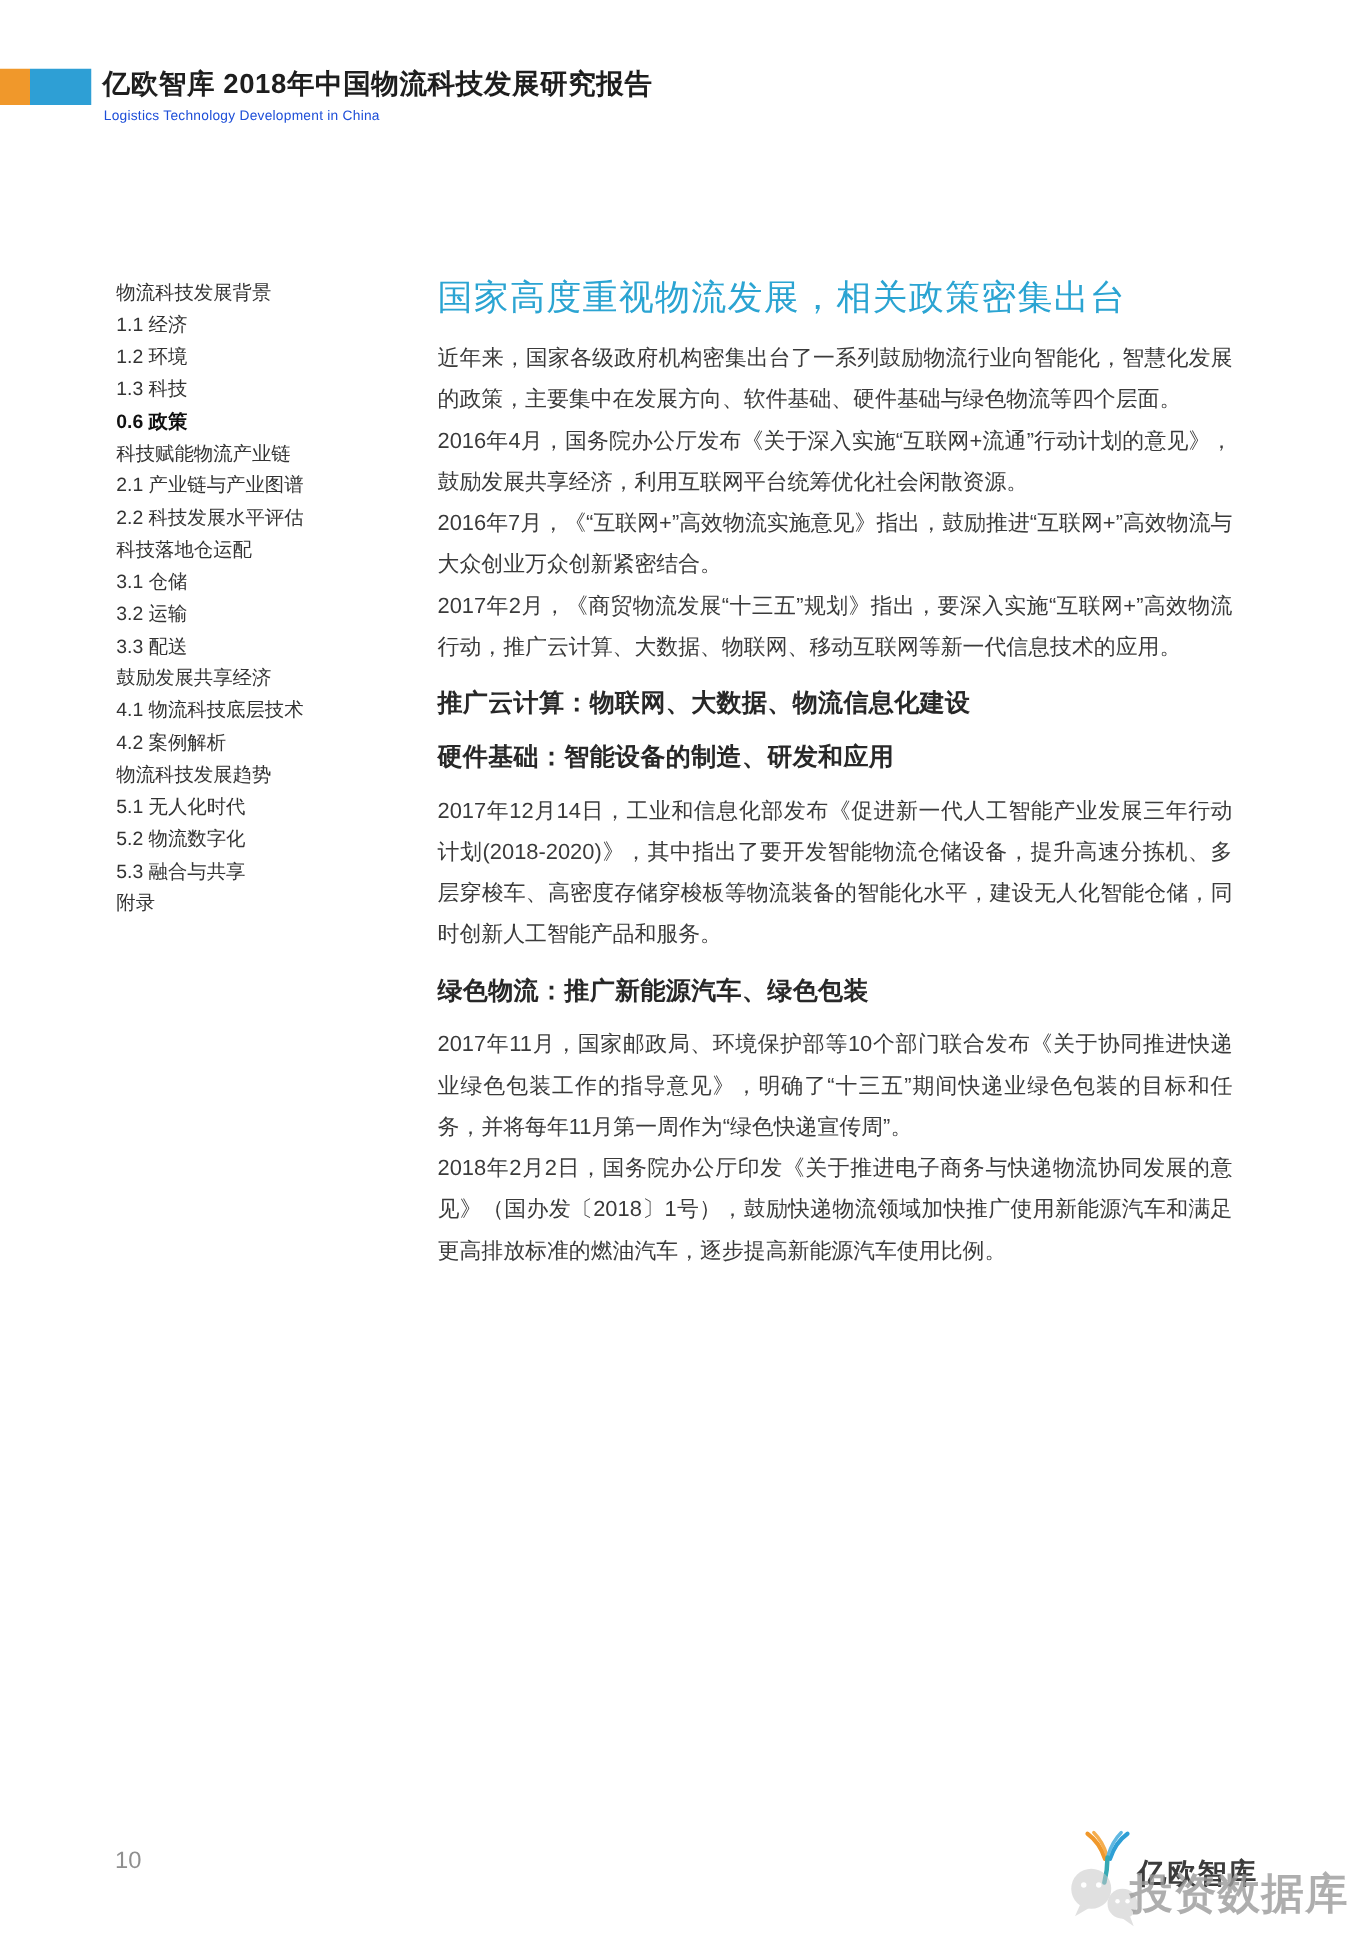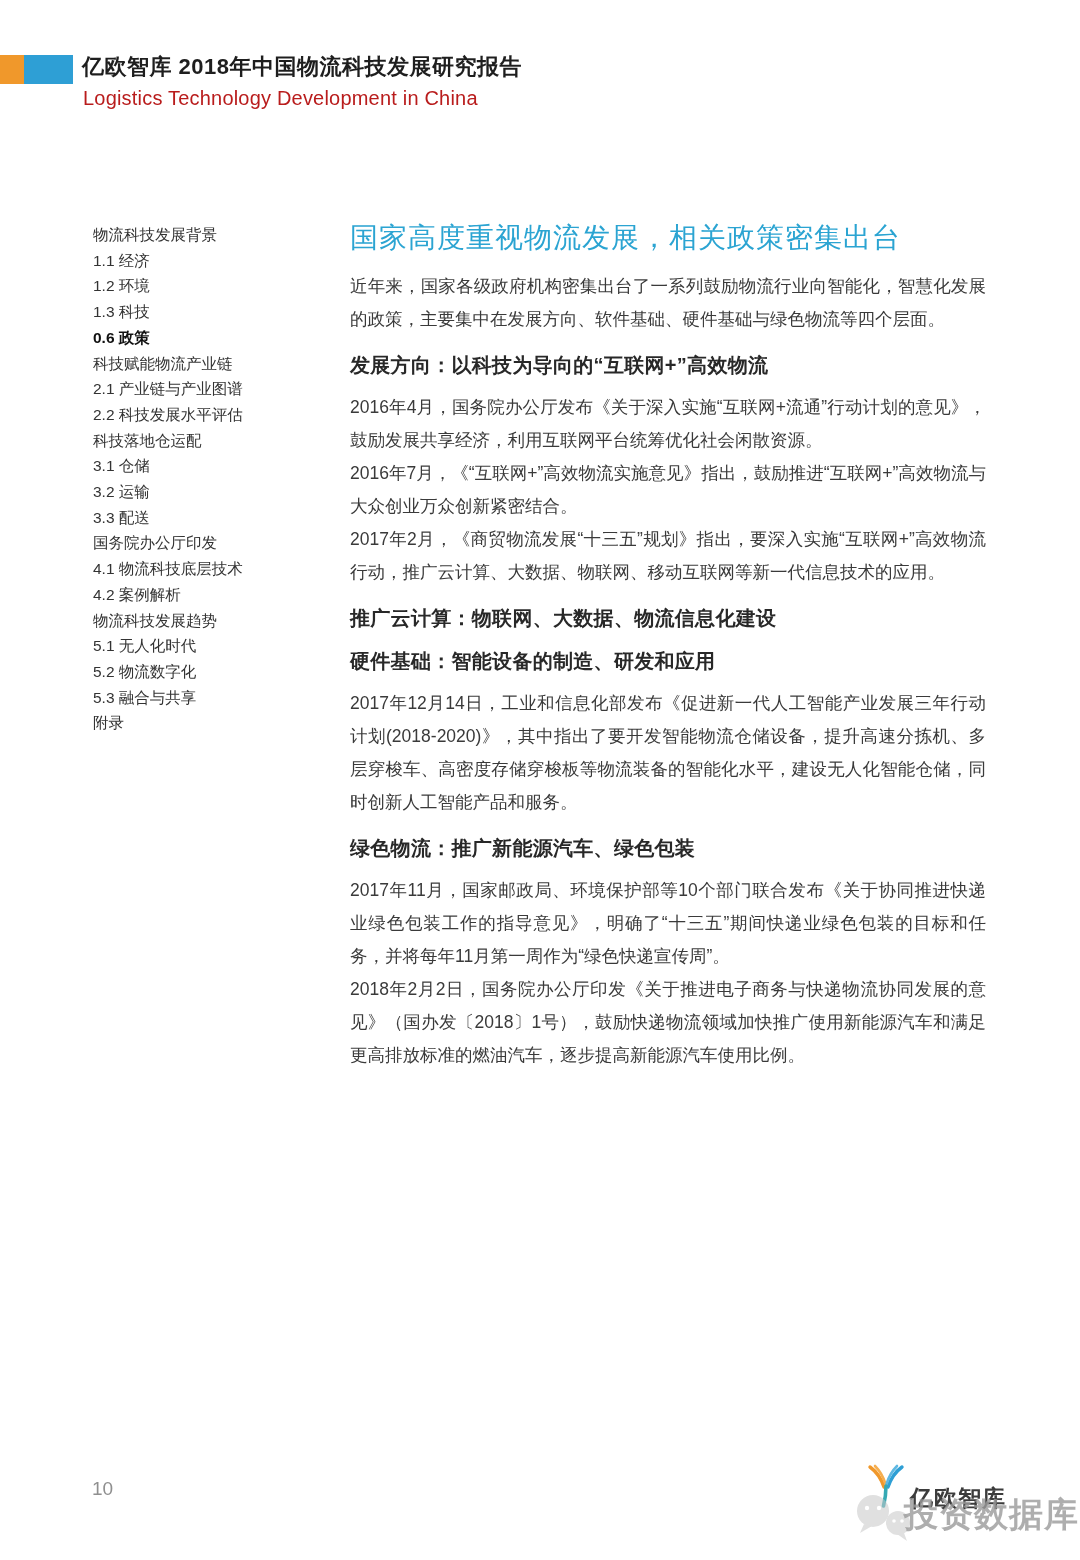--- a/index.html
+++ b/index.html
@@ -19,21 +19,21 @@
     font-family:"Liberation Sans","DejaVu Sans",sans-serif;
     color:var(--text-dark);
     overflow:hidden;
   }
   .page{position:relative;width:1080px;height:1292px;background:#fff;}
 
   
   .brand-block-orange{position:absolute;left:0;top:55px;width:24px;height:29px;background:var(--brand-orange);}
   .brand-block-blue{position:absolute;left:24px;top:55px;width:49px;height:29px;background:var(--brand-blue);}
   .header-title{position:absolute;left:82px;top:52px;font-size:22px;font-weight:bold;color:#1e1e1e;letter-spacing:.5px;white-space:nowrap;}
-  .header-subtitle{position:absolute;left:83px;top:87px;font-size:20px;color:#b91c1c;letter-spacing:.2px;white-space:nowrap;}
+  .header-subtitle{position:absolute;left:83px;top:87px;font-size:11px;color:#1d4ed8;letter-spacing:.2px;white-space:nowrap;}
 
   
   .sidebar{position:absolute;left:93px;top:222px;width:245px;}
   .toc-item{font-size:15.5px;line-height:25.7px;color:#333;cursor:pointer;white-space:nowrap;}
   .toc-item.active{font-weight:bold;color:#111;}
 
   
   .main{position:absolute;left:350px;top:219px;width:636px;}
   .article-title{margin:0 0 14px;font-size:28px;line-height:37px;font-weight:normal;color:var(--title-blue);letter-spacing:1px;white-space:nowrap;}
   .body-para{margin:0;font-size:17.5px;line-height:33px;color:var(--text-dark);text-align:justify;}
@@ -63,35 +63,34 @@
       <div class="toc-item">1.2 环境</div>
       <div class="toc-item">1.3 科技</div>
       <div class="toc-item active">0.6 政策</div>
       <div class="toc-item">科技赋能物流产业链</div>
       <div class="toc-item">2.1 产业链与产业图谱</div>
       <div class="toc-item">2.2 科技发展水平评估</div>
       <div class="toc-item">科技落地仓运配</div>
       <div class="toc-item">3.1 仓储</div>
       <div class="toc-item">3.2 运输</div>
       <div class="toc-item">3.3 配送</div>
-      <div class="toc-item">国务院办公厅印发</div>
+      <div class="toc-item">鼓励发展共享经济</div>
       <div class="toc-item">4.1 物流科技底层技术</div>
       <div class="toc-item">4.2 案例解析</div>
       <div class="toc-item">物流科技发展趋势</div>
       <div class="toc-item">5.1 无人化时代</div>
       <div class="toc-item">5.2 物流数字化</div>
       <div class="toc-item">5.3 融合与共享</div>
       <div class="toc-item">附录</div>
     </nav>
 
   <main class="main">
     <h1 class="article-title">国家高度重视物流发展，相关政策密集出台</h1>
     <p class="body-para">近年来，国家各级政府机构密集出台了一系列鼓励物流行业向智能化，智慧化发展的政策，主要集中在发展方向、软件基础、硬件基础与绿色物流等四个层面。</p>
     <div>
-        <h2 class="section-heading">发展方向：以科技为导向的“互联网+”高效物流</h2>
         <p class="body-para">2016年4月，国务院办公厅发布《关于深入实施“互联网+流通”行动计划的意见》，鼓励发展共享经济，利用互联网平台统筹优化社会闲散资源。</p>
         <p class="body-para">2016年7月，《“互联网+”高效物流实施意见》指出，鼓励推进“互联网+”高效物流与大众创业万众创新紧密结合。</p>
         <p class="body-para">2017年2月，《商贸物流发展“十三五”规划》指出，要深入实施“互联网+”高效物流行动，推广云计算、大数据、物联网、移动互联网等新一代信息技术的应用。</p>
         <h2 class="section-heading">推广云计算：物联网、大数据、物流信息化建设</h2>
         <h2 class="section-heading">硬件基础：智能设备的制造、研发和应用</h2>
         <p class="body-para">2017年12月14日，工业和信息化部发布《促进新一代人工智能产业发展三年行动计划(2018-2020)》，其中指出了要开发智能物流仓储设备，提升高速分拣机、多层穿梭车、高密度存储穿梭板等物流装备的智能化水平，建设无人化智能仓储，同时创新人工智能产品和服务。</p>
         <h2 class="section-heading">绿色物流：推广新能源汽车、绿色包装</h2>
         <p class="body-para">2017年11月，国家邮政局、环境保护部等10个部门联合发布《关于协同推进快递业绿色包装工作的指导意见》，明确了“十三五”期间快递业绿色包装的目标和任务，并将每年11月第一周作为“绿色快递宣传周”。</p>
         <p class="body-para">2018年2月2日，国务院办公厅印发《关于推进电子商务与快递物流协同发展的意见》（国办发〔2018〕1号），鼓励快递物流领域加快推广使用新能源汽车和满足更高排放标准的燃油汽车，逐步提高新能源汽车使用比例。</p>
       </div>

